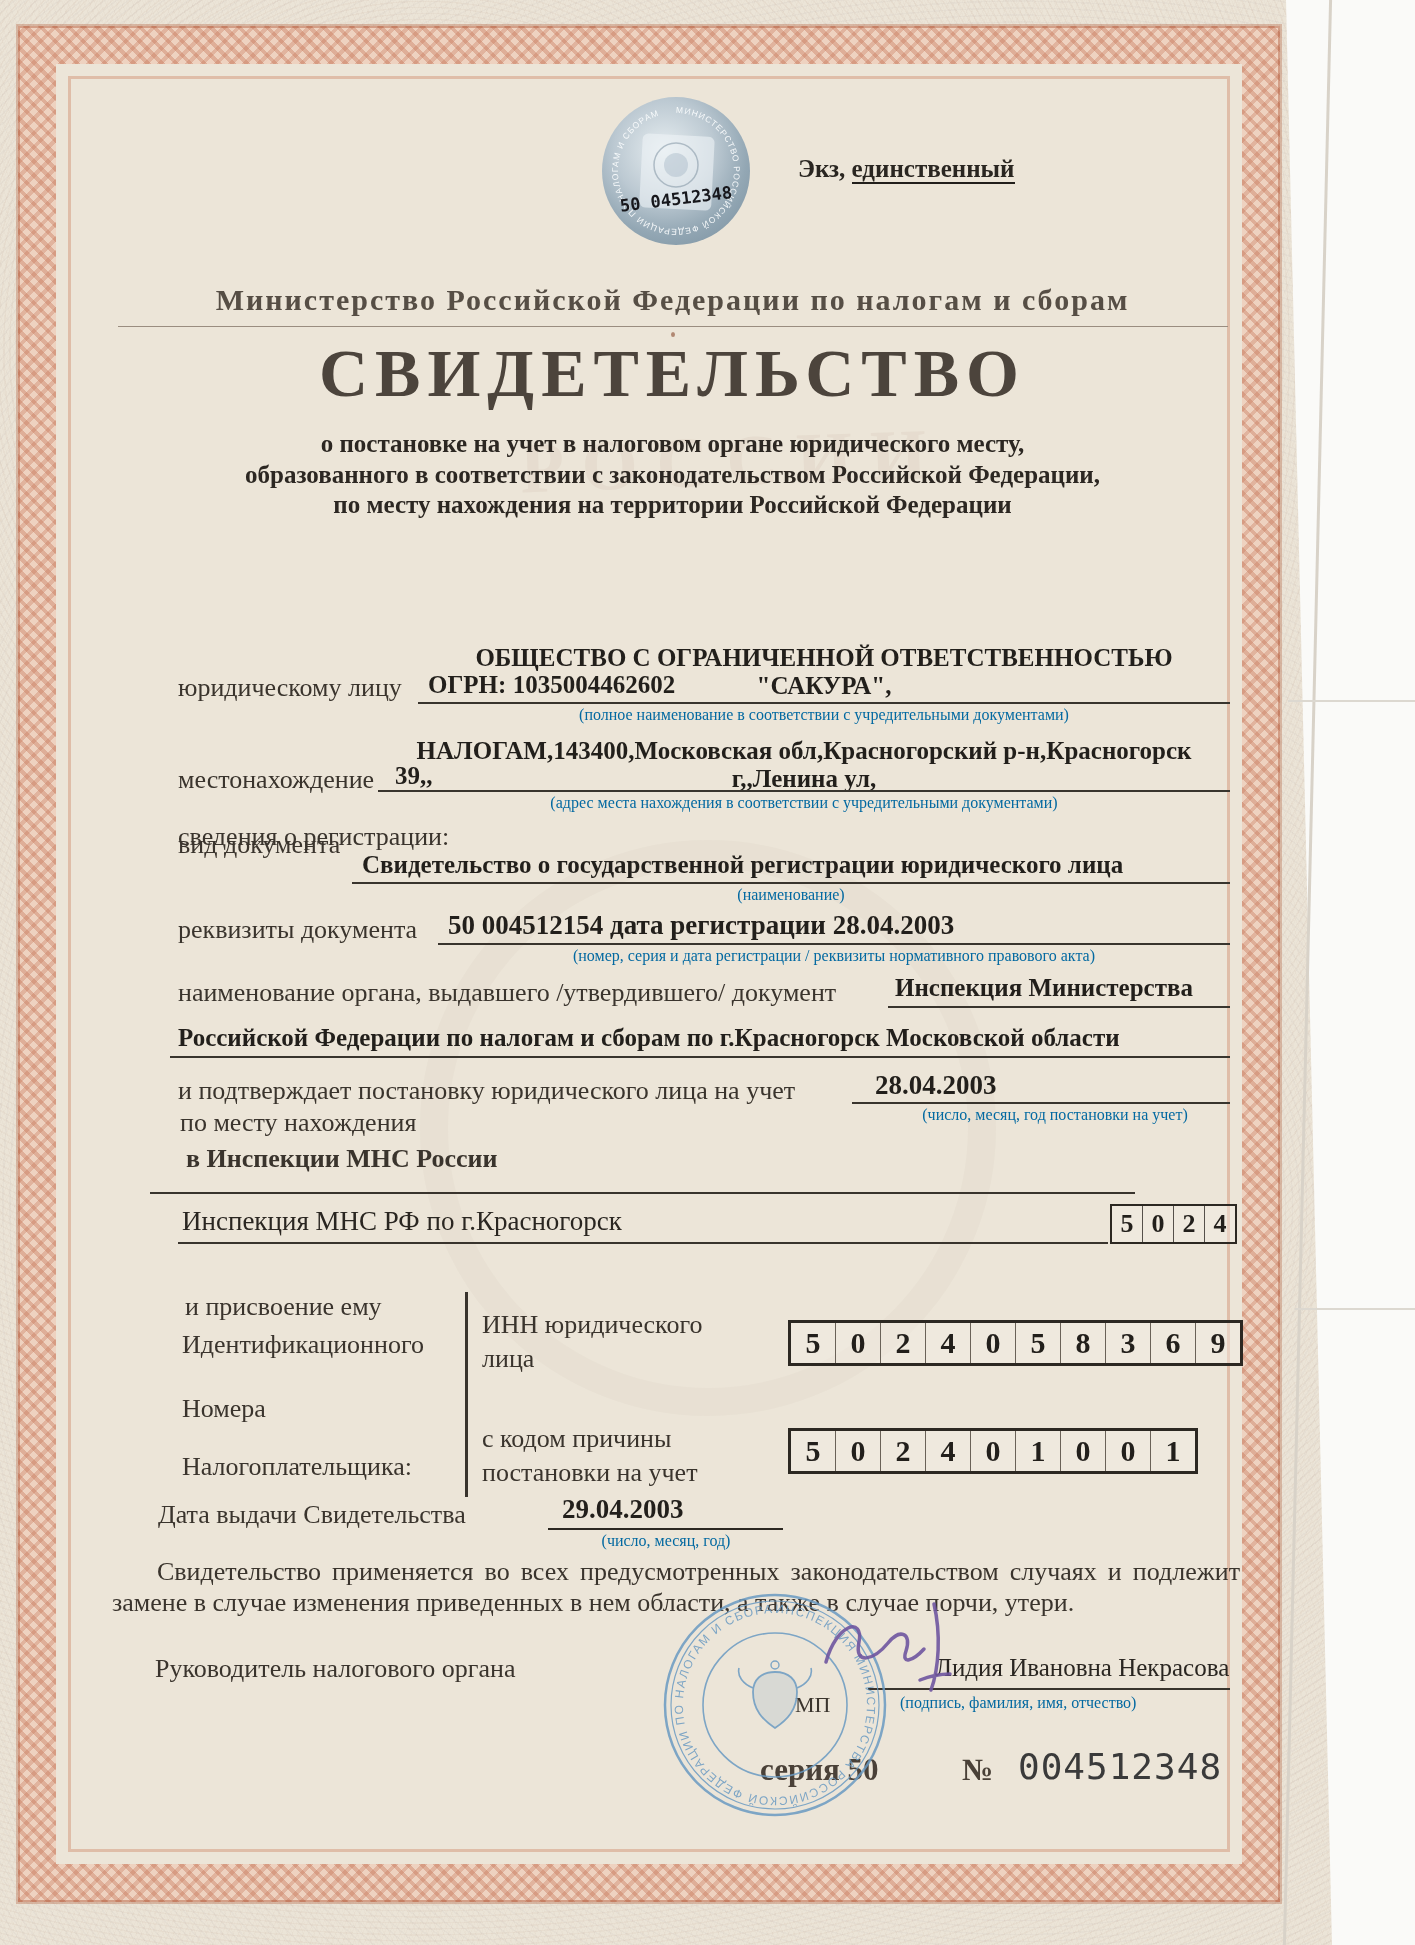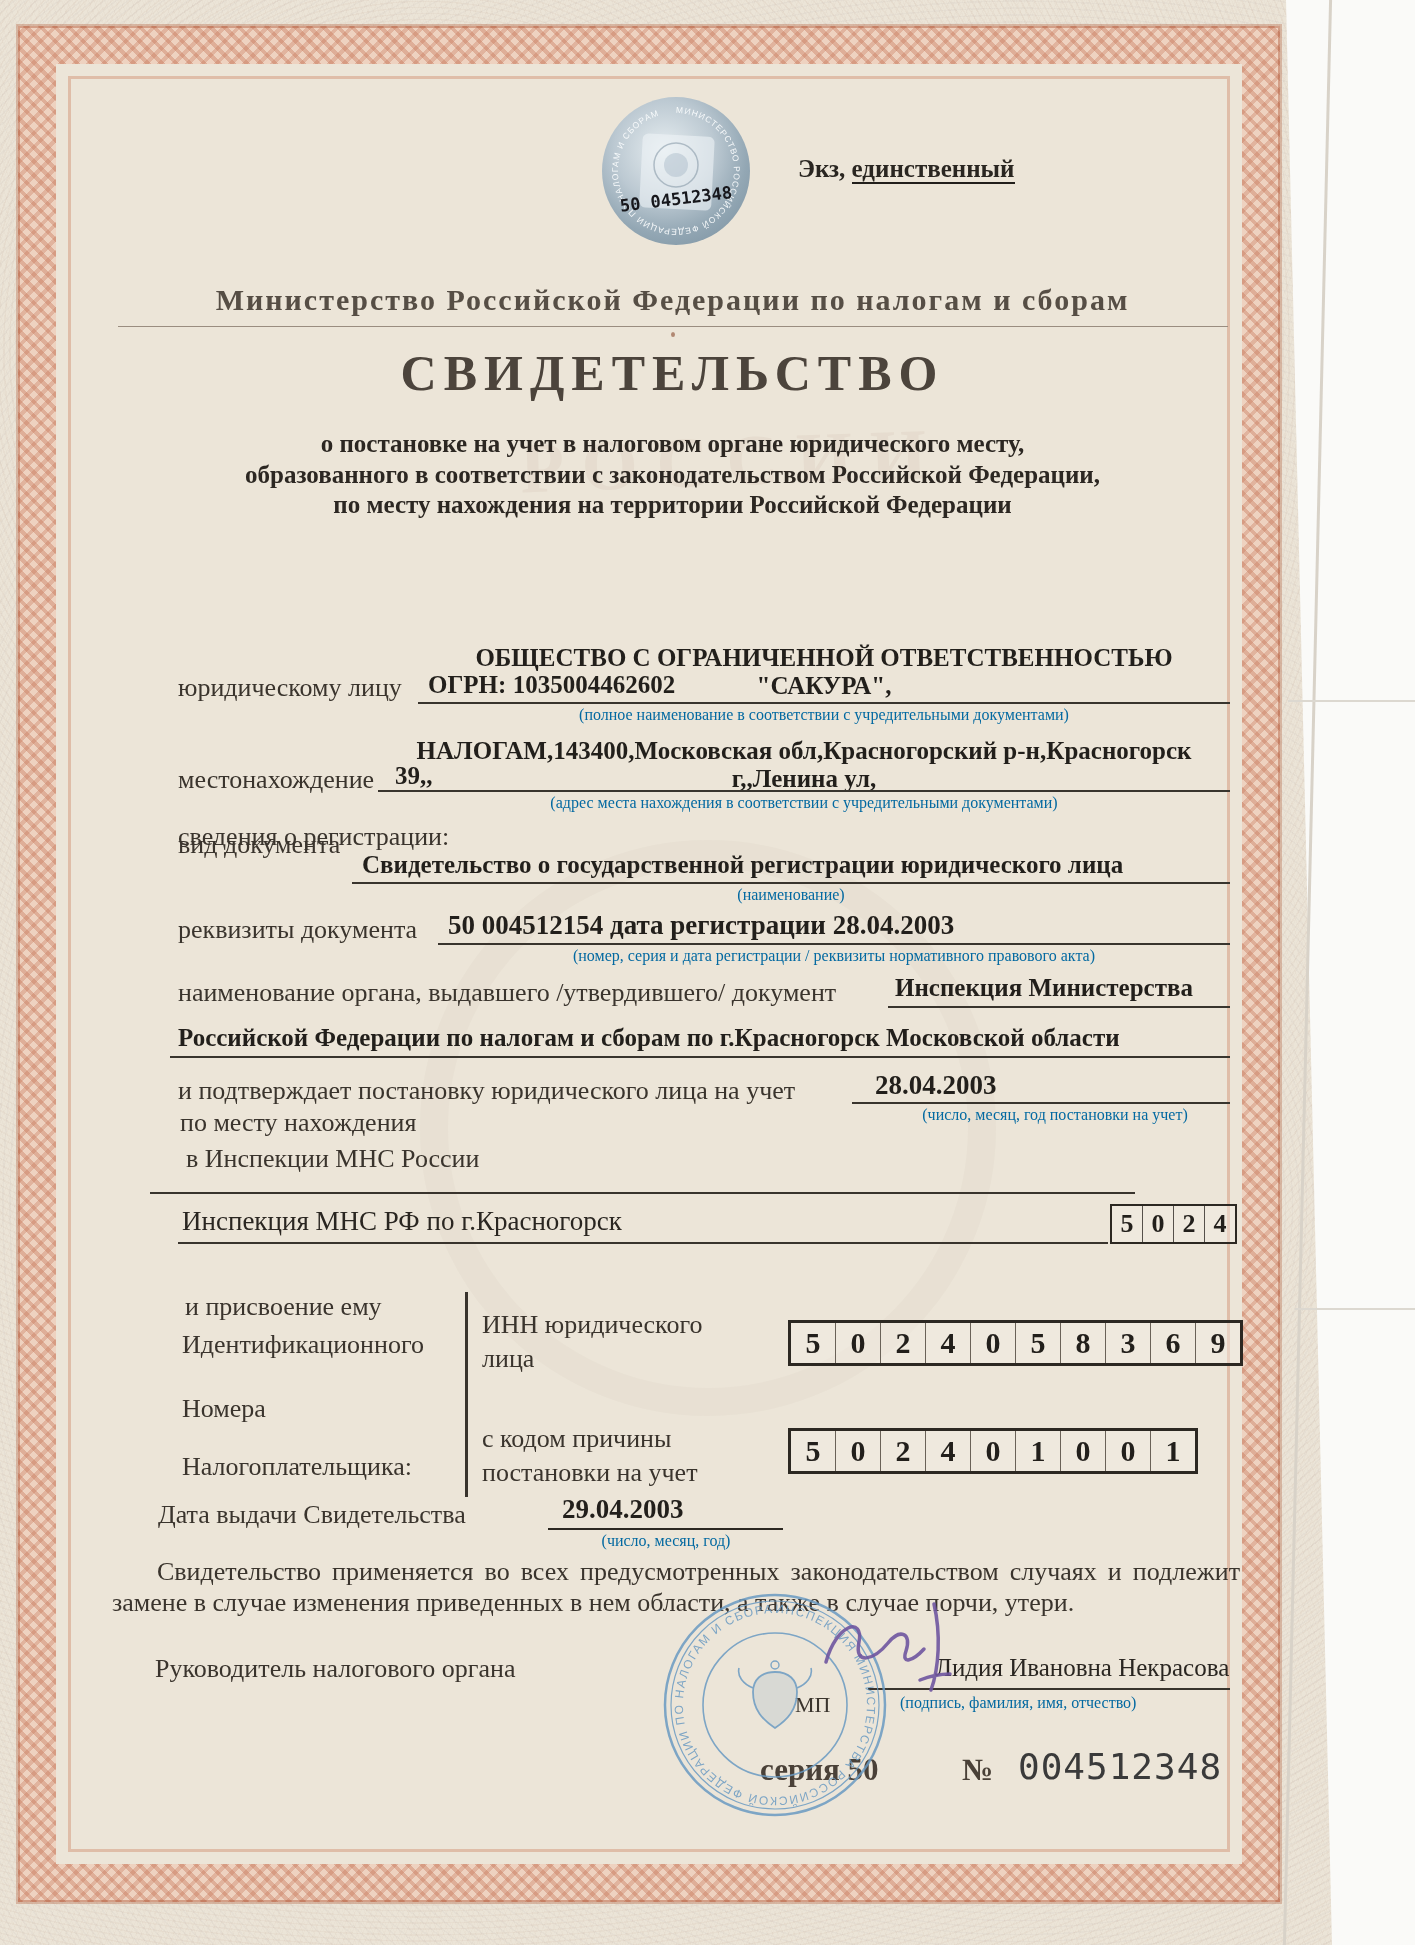--- a/index.html
+++ b/index.html
@@ -88,21 +88,21 @@
 
   <div class="el" style="left:798px;top:155px;font-size:25px;font-weight:bold;color:#2a2621;">
     <span>Экз,</span>
     <span class="uword">единственный</span>
   </div>
 
   <div class="el ctr" style="left:60px;top:283px;width:1225px;font-size:30px;letter-spacing:2px;font-weight:bold;color:#564e45;">Министерство Российской Федерации по налогам и сборам</div>
   <div class="el" style="left:118px;top:326px;width:1110px;border-top:1px solid #9a8d80;"></div>
   <div class="el" style="left:671px;top:332px;width:4px;height:5px;border-radius:50%;background:rgba(139,74,46,.6);"></div>
 
-  <div class="el ctr" style="left:60px;top:338px;width:1225px;font-size:50px;font-weight:bold;letter-spacing:7px;color:#4c443c;line-height:70px;">СВИДЕТЕЛЬСТВО</div>
+  <div class="el ctr" style="left:60px;top:338px;width:1225px;font-size:68px;font-weight:bold;letter-spacing:7px;color:#4c443c;line-height:70px;">СВИДЕТЕЛЬСТВО</div>
 
   <div class="el ctr" style="left:60px;top:430px;width:1225px;font-size:25px;font-weight:bold;color:#2c2722;">о постановке на учет в налоговом органе юридического месту,</div>
   <div class="el ctr" style="left:60px;top:461px;width:1225px;font-size:25px;font-weight:bold;color:#2c2722;">образованного в соответствии с законодательством Российской Федерации,</div>
   <div class="el ctr" style="left:60px;top:491px;width:1225px;font-size:25px;font-weight:bold;color:#2c2722;">по месту нахождения на территории Российской Федерации</div>
 
 
   <div class="el ctr bval" style="left:418px;top:644px;width:812px;font-size:25px;">ОБЩЕСТВО С ОГРАНИЧЕННОЙ ОТВЕТСТВЕННОСТЬЮ "САКУРА",</div>
   <div class="el lbl" style="left:178px;top:673px;">юридическому лицу</div>
   <div class="el bval" style="left:428px;top:671px;font-size:25px;">ОГРН: 1035004462602</div>
   <div class="el ul" style="left:418px;top:702px;width:812px;"></div>
@@ -129,21 +129,21 @@
   <div class="el bval" style="left:895px;top:974px;font-size:25px;">Инспекция Министерства</div>
   <div class="el ul" style="left:888px;top:1006px;width:342px;"></div>
   <div class="el bval" style="left:178px;top:1024px;font-size:25px;">Российской Федерации по налогам и сборам по г.Красногорск Московской области</div>
   <div class="el ul" style="left:170px;top:1056px;width:1060px;"></div>
 
   <div class="el lbl" style="left:178px;top:1076px;">и подтверждает постановку юридического лица на учет</div>
   <div class="el bval" style="left:875px;top:1070px;font-size:27px;">28.04.2003</div>
   <div class="el ul" style="left:852px;top:1102px;width:378px;"></div>
   <div class="el cap" style="left:880px;top:1106px;width:350px;">(число, месяц, год постановки на учет)</div>
   <div class="el lbl" style="left:180px;top:1108px;">по месту нахождения</div>
-  <div class="el lbl" style="left:186px;top:1144px;">в Инспекции МНС России</div>
+  <div class="el lbl" style="left:186px;top:1144px;font-weight:bold;">в Инспекции МНС России</div>
 
   <div class="el" style="left:150px;top:1192px;width:985px;border-top:2.5px solid #39342d;"></div>
   <div class="el" style="left:182px;top:1206px;font-size:27px;color:#2a2621;">Инспекция МНС РФ по г.Красногорск</div>
   <div class="el ul" style="left:178px;top:1242px;width:930px;"></div>
   <div class="el codebox" style="left:1110px;top:1204px;">
     <span class="cell">5</span>
     <span class="cell">0</span>
     <span class="cell">2</span>
     <span class="cell">4</span>
   </div>

